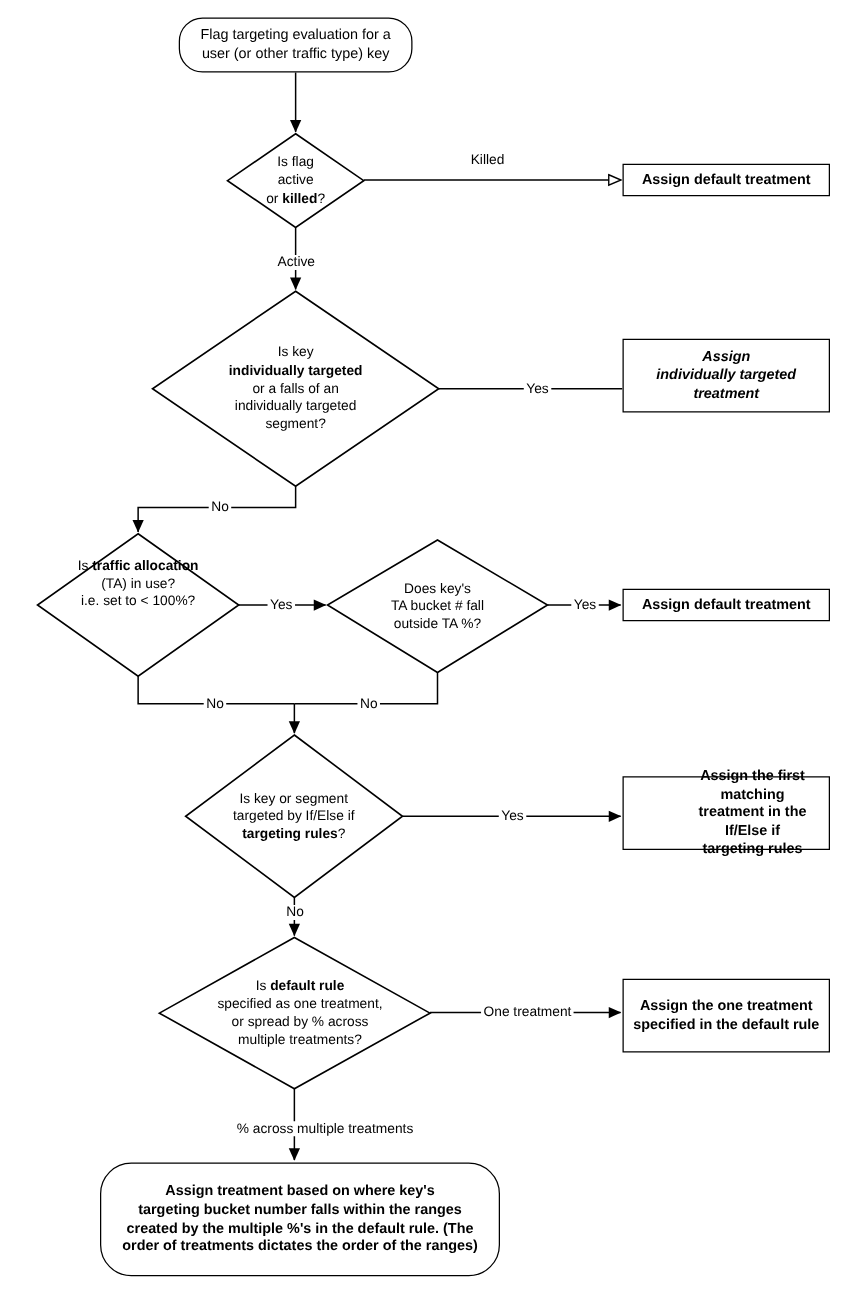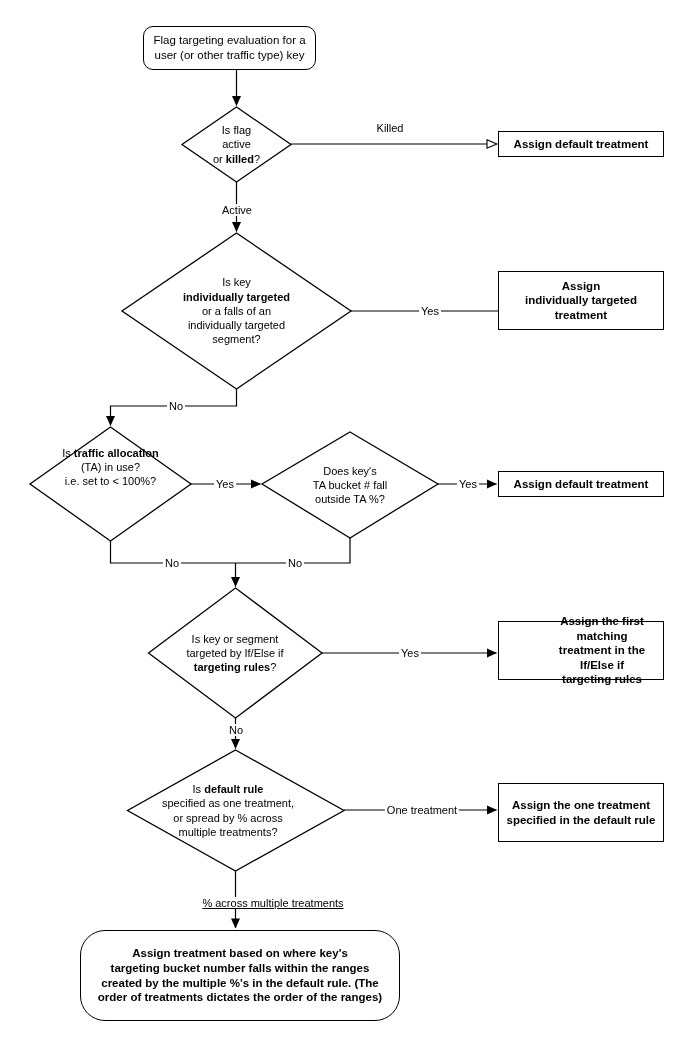--- a/index.html
+++ b/index.html
@@ -61,21 +61,21 @@
     <g stroke="#000" stroke-width="1.3" fill="#fff">
       <polygon points="236.5,107 291,144.5 236.5,182 182,144.5"></polygon>
       <polygon points="236.5,233 351,311 236.5,389 122,311"></polygon>
       <polygon points="110.5,427 191,484 110.5,541 30,484"></polygon>
       <polygon points="350,432 438,484 350,538 262,484"></polygon>
       <polygon points="235.5,588 322,653 235.5,718 148.5,653"></polygon>
       <polygon points="235.5,750 344,810.5 235.5,871 127.5,810.5"></polygon>
     </g>
   </svg>
 
-  <div class="node start" style="left:143px;top:26px;width:173px;height:44px;">Flag targeting evaluation for a
+  <div class="node start" style="left:143px;top:14px;width:187px;height:44px;border-radius:19px;">Flag targeting evaluation for a
 user (or other traffic type) key</div>
 
   <div class="dlabel" style="left:182px;top:107px;width:109px;height:75px;">
       <div><span>Is flag</span></div>
       <div><span>active</span></div>
       <div><span>or </span><span class="b">killed</span><span>?</span></div>
     </div>
   <div class="dlabel" style="left:122px;top:233px;width:229px;height:156px;">
       <div><span>Is key</span></div>
       <div><span class="b">individually targeted</span></div>
@@ -91,29 +91,29 @@
   <div class="dlabel" style="left:148px;top:588px;width:174px;height:130px;">
       <div><span>Is key or segment</span></div>
       <div><span>targeted by If/Else if</span></div>
       <div><span class="b">targeting rules</span><span>?</span></div>
     </div>
   <div class="dlabel" style="left:262px;top:432px;width:176px;height:106px;">
       <div><span>Does key's</span></div>
       <div><span>TA bucket # fall</span></div>
       <div><span>outside TA %?</span></div>
     </div>
-  <div class="dlabel" style="left:120px;top:750px;width:216px;height:121px;">
+  <div class="dlabel" style="left:132px;top:750px;width:216px;height:121px;">
       <div><span>Is </span><span class="b">default rule</span></div>
       <div><span>specified as one treatment,</span></div>
       <div><span>or spread by % across</span></div>
       <div><span>multiple treatments?</span></div>
     </div>
 
   <div class="node outcome" style="left:498px;top:131px;width:166px;height:26px;">Assign default treatment</div>
-  <div class="node outcome" style="left:498px;top:271px;width:166px;height:59px;">Assign
+  <div class="node outcome" style="left:498px;top:271px;width:166px;height:59px;font-style:italic;">Assign
 individually targeted
 treatment</div>
   <div class="node outcome" style="left:498px;top:471px;width:166px;height:26px;">Assign default treatment</div>
   <div class="node outcome" style="left:498px;top:621px;width:166px;height:59px;padding-left:42px;">Assign the first matching
 treatment in the If/Else if
 targeting rules</div>
   <div class="node outcome" style="left:498px;top:783px;width:166px;height:59px;">Assign the one treatment
 specified in the default rule</div>
   <div class="node outcome" style="left:80px;top:930px;width:320px;height:91px;border-radius:25px;">Assign treatment based on where key's
 targeting bucket number falls within the ranges
@@ -124,15 +124,15 @@
   <span class="elabel" style="left:237px;top:210px;">Active</span>
   <span class="elabel" style="left:430px;top:311px;">Yes</span>
   <span class="elabel" style="left:176px;top:406px;">No</span>
   <span class="elabel" style="left:225px;top:484px;">Yes</span>
   <span class="elabel" style="left:468px;top:484px;">Yes</span>
   <span class="elabel" style="left:172px;top:563px;">No</span>
   <span class="elabel" style="left:295px;top:563px;">No</span>
   <span class="elabel" style="left:410px;top:653px;">Yes</span>
   <span class="elabel" style="left:236px;top:730px;">No</span>
   <span class="elabel" style="left:422px;top:810px;">One treatment</span>
-  <span class="elabel" style="left:273px;top:903px;text-decoration:underline;">% across multiple treatments</span>
+  <span class="elabel" style="left:260px;top:903px;">% across multiple treatments</span>
 
 </div>
 
 </body></html>

